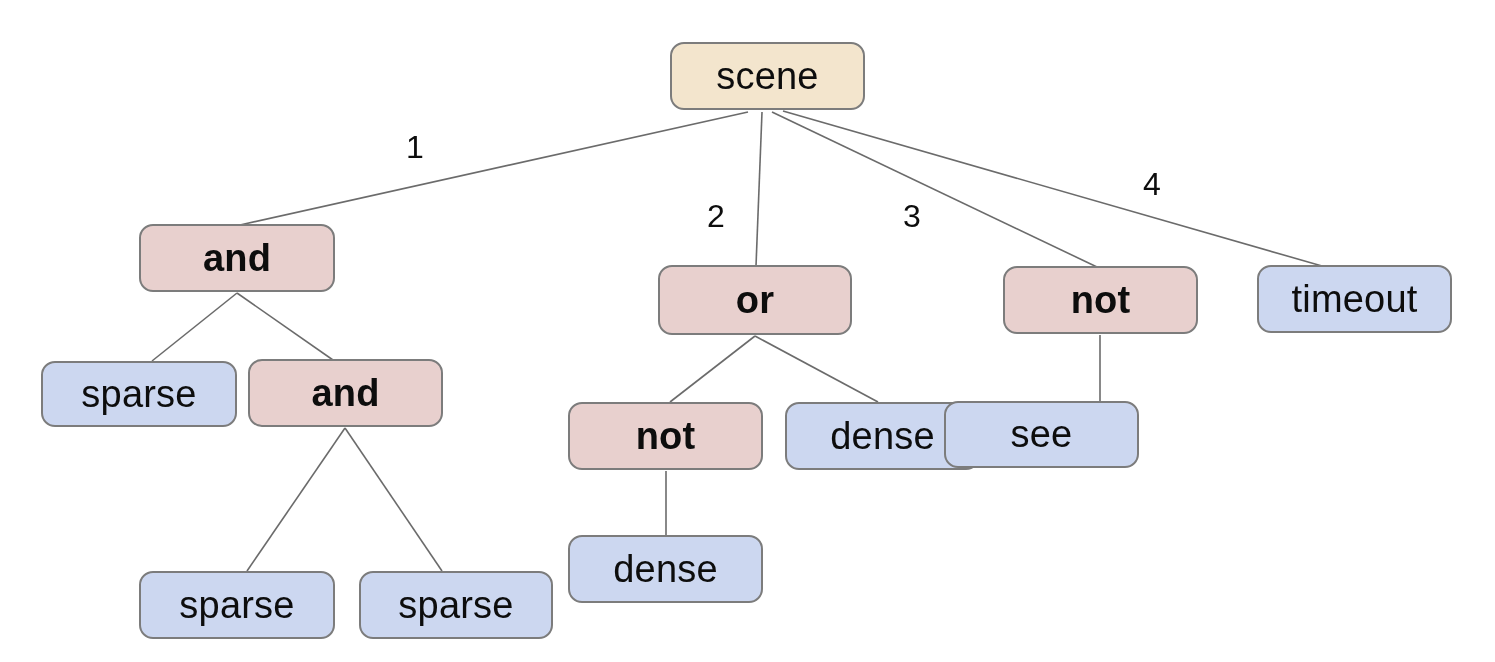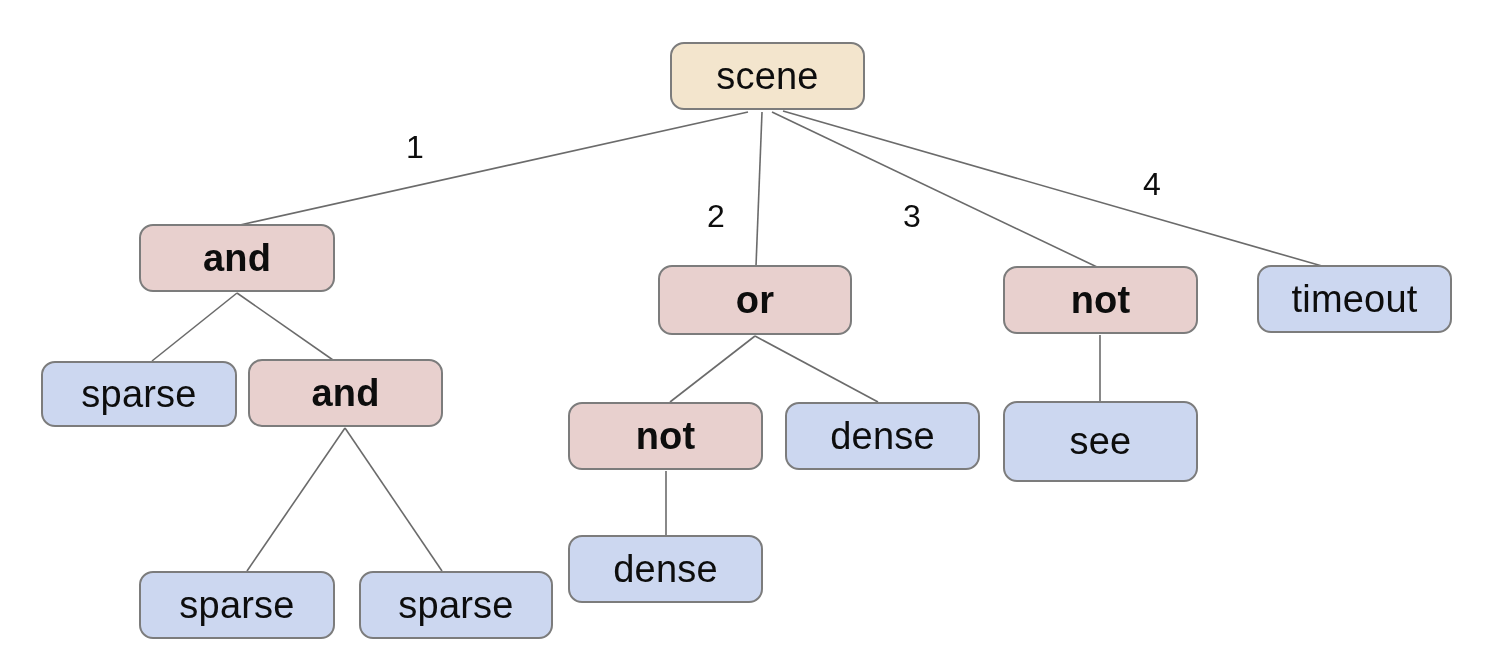--- a/index.html
+++ b/index.html
@@ -46,21 +46,21 @@
   #n-and1     { left: 139px;  top: 224px; width: 196px; height: 68px; }
   #n-sparse1  { left: 41px;   top: 361px; width: 196px; height: 66px; }
   #n-and2     { left: 248px;  top: 359px; width: 195px; height: 68px; }
   #n-sparse2  { left: 139px;  top: 571px; width: 196px; height: 68px; }
   #n-sparse3  { left: 359px;  top: 571px; width: 194px; height: 68px; }
   #n-or1      { left: 658px;  top: 265px; width: 194px; height: 70px; }
   #n-not2     { left: 568px;  top: 402px; width: 195px; height: 68px; }
   #n-dense1   { left: 785px;  top: 402px; width: 195px; height: 68px; }
   #n-dense2   { left: 568px;  top: 535px; width: 195px; height: 68px; }
   #n-not3     { left: 1003px; top: 266px; width: 195px; height: 68px; }
-  #n-see1     { left: 1003px; top: 401px; width: 195px; height: 81px; text-align: right; }
+  #n-see1     { left: 944px; top: 401px; width: 195px; height: 67px; text-align: right; }
   #n-timeout1 { left: 1225px; top: 265px; width: 195px; height: 68px; margin-left: 32px; }
 
   .edge-label {
     position: absolute;
     transform: translate(-50%, -50%);
     font-size: 32px;
     color: #0d0d0d;
   }
   #el-1 { left: 415px;  top: 147px; }
   #el-2 { left: 716px;  top: 216px; }

